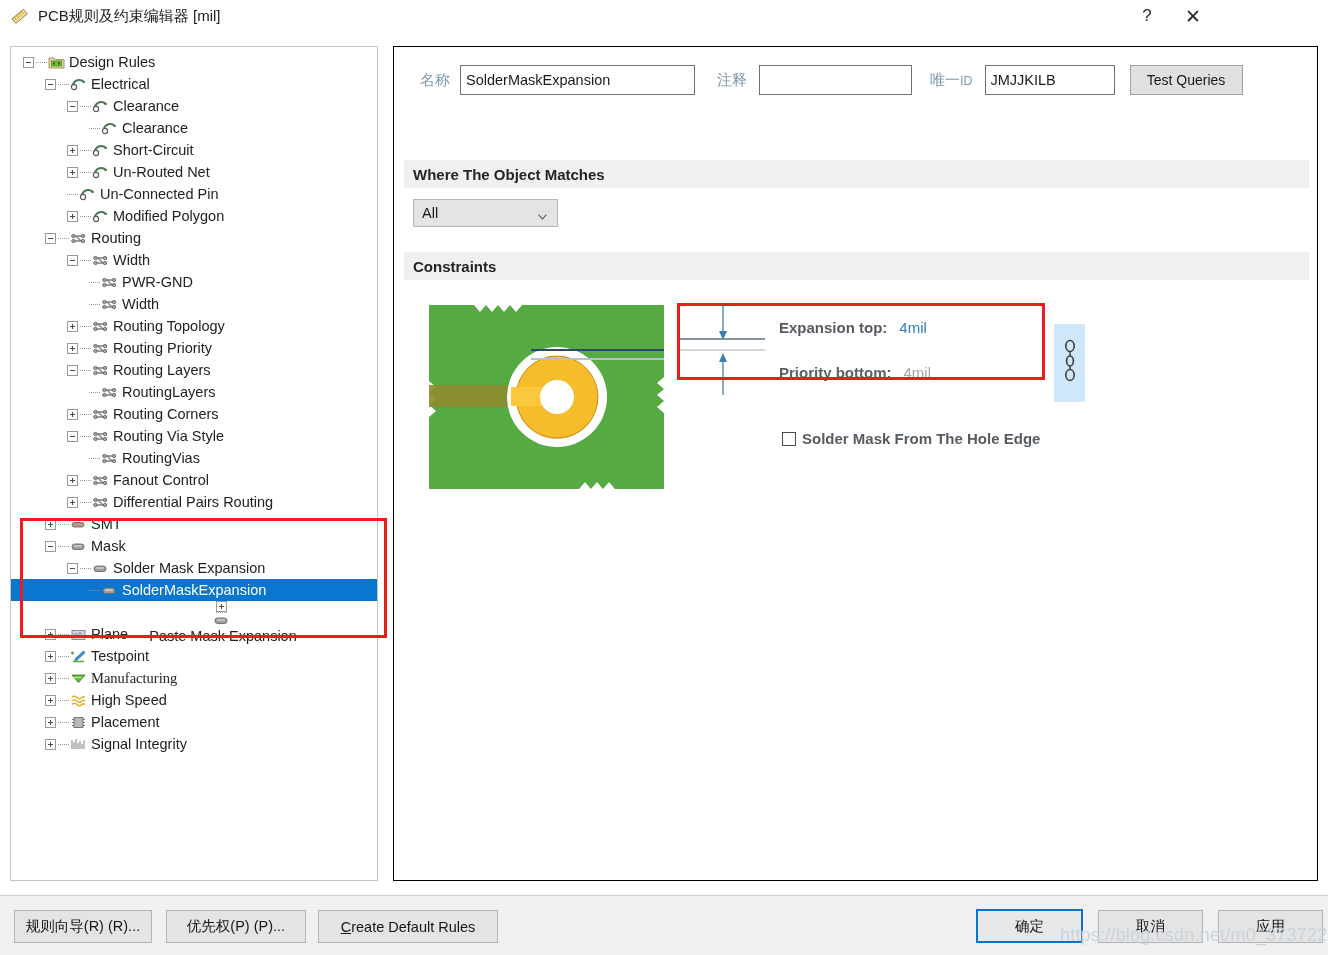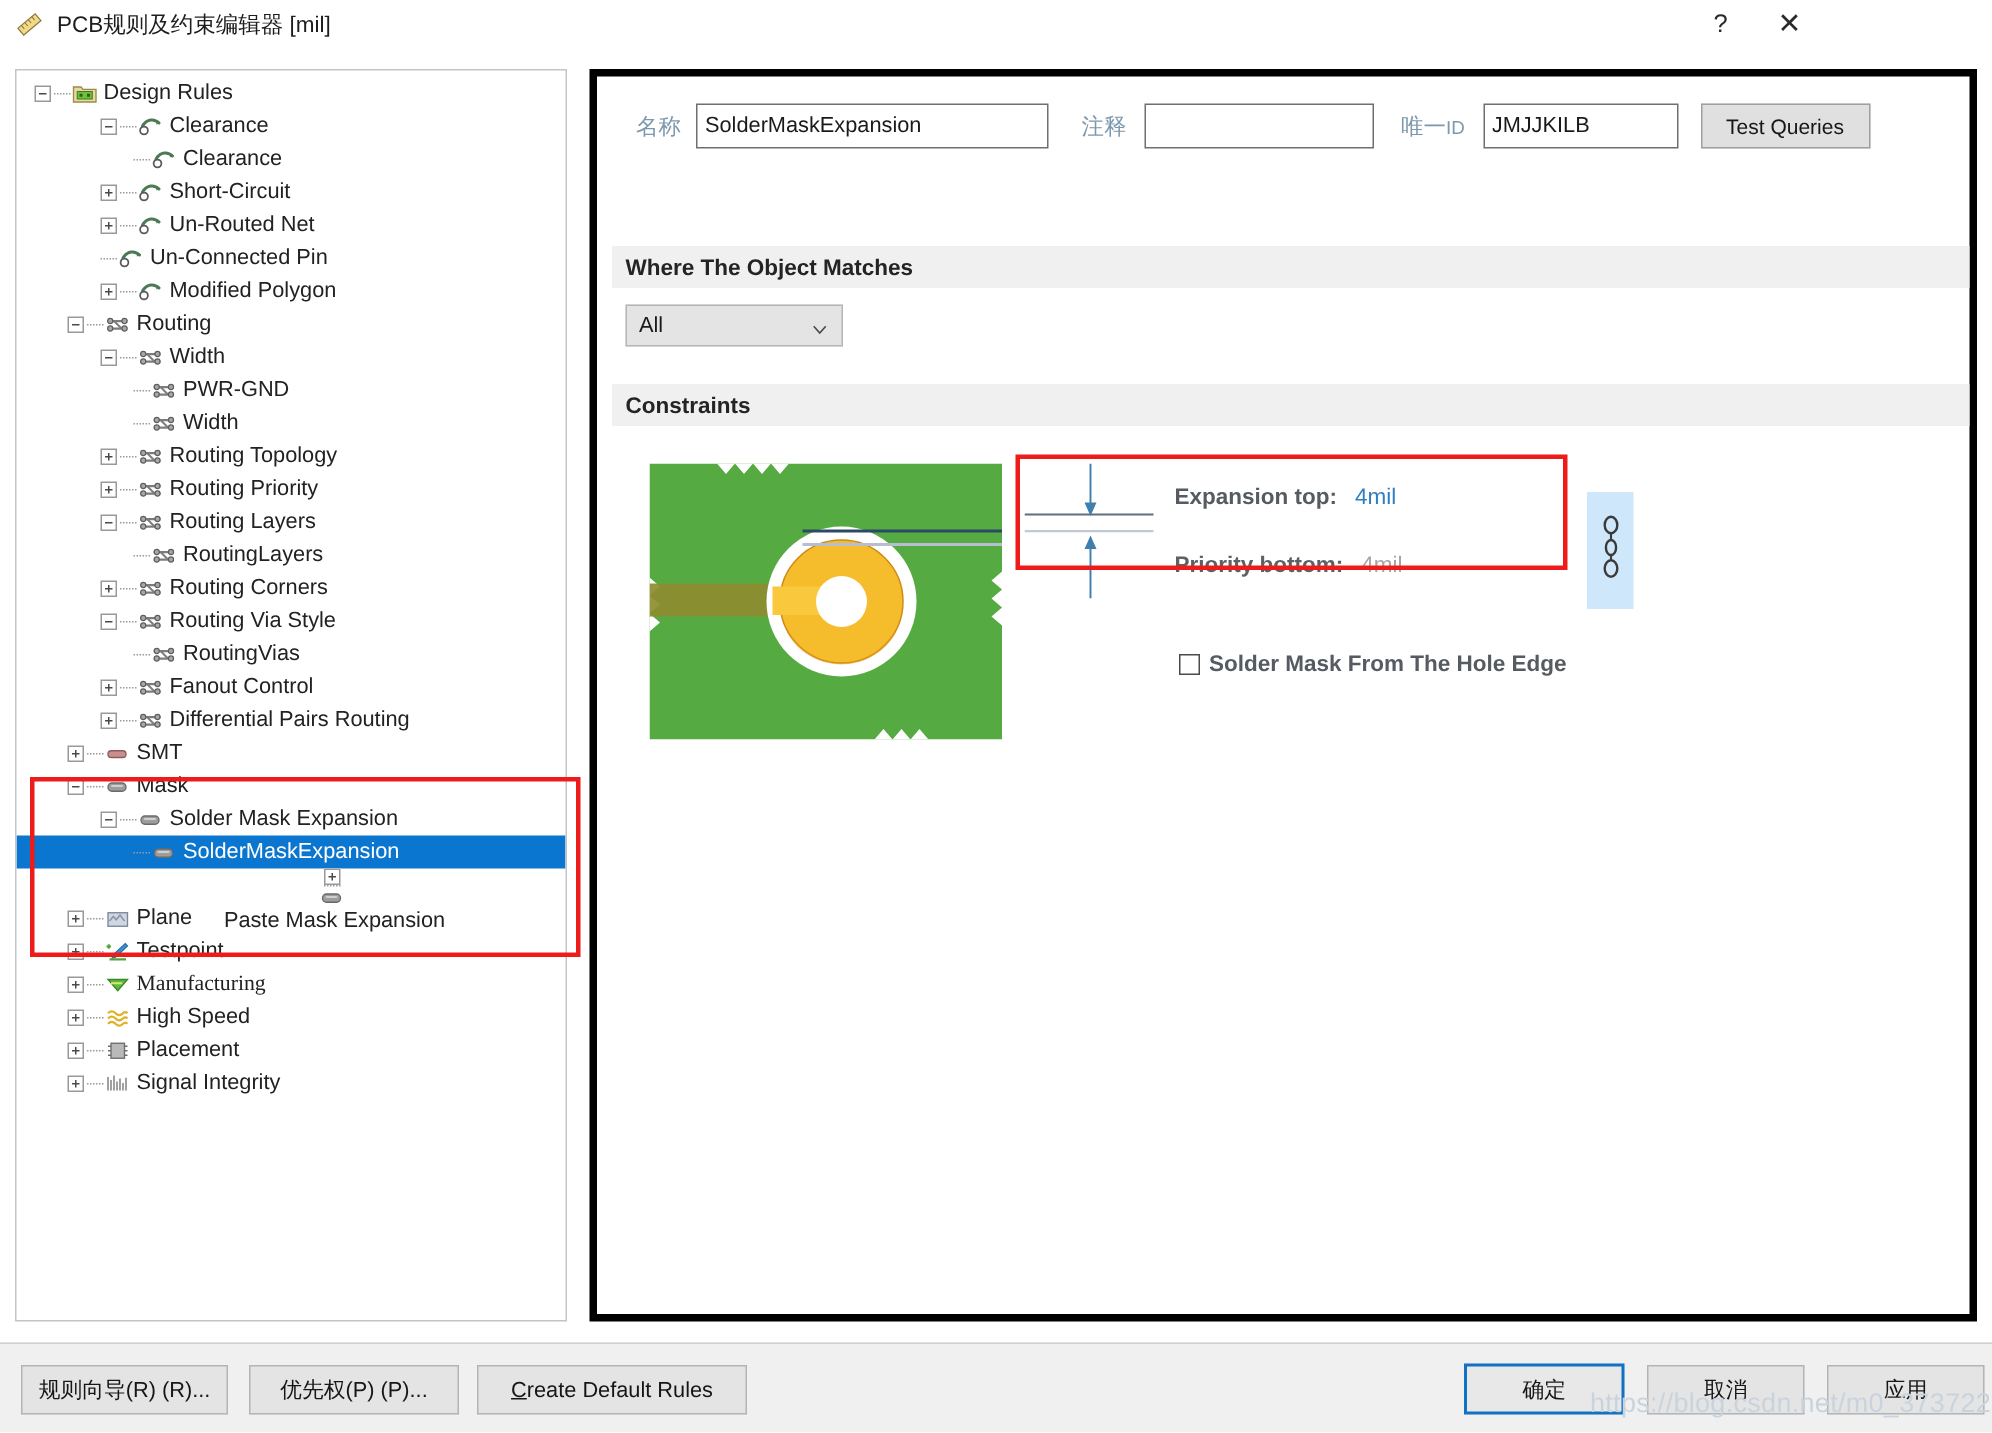--- a/index.html
+++ b/index.html
@@ -108,21 +108,21 @@
     margin-right: 2px;
     display: inline-block;
     position: relative;
   }
 
   
   .right-panel {
     position: absolute; left: 393px; top: 14px;
     width: 925px; height: 835px;
     background: #ffffff;
-    border: 5px solid #000000;
+    border: 1px solid #000000;
   }
   .form-row {
     position: absolute; left: 0; top: 0;
     width: 100%; height: 66px;
     display: flex; align-items: center;
   }
   .lbl-cn {
     font-size: 15px; color: #7c98ad;
     margin-left: 26px;
   }
@@ -316,20 +316,30 @@
             <span class="boxexp"></span>
             <span class="dots"></span>
             <span class="ticon"><svg width="17" height="15" viewBox="0 0 17 15">
                 <path d="M1 3 h5 l1.4 1.6 H16 V13 H1 Z" fill="#e8d9a0" stroke="#9a8a4a" stroke-width="0.9"></path>
                 <rect x="3.5" y="6" width="10" height="5" fill="#6ec13f" stroke="#3e7d22" stroke-width="0.7"></rect>
                 <rect x="5" y="7.5" width="2" height="2" fill="#2f6014"></rect>
                 <rect x="10" y="7.5" width="2" height="2" fill="#2f6014"></rect>
               </svg></span>
             <span class="tlabel">Design Rules</span>
           </div>
+          <div class="tnode" style="padding-left: 34px;">
+            <span class="boxexp"></span>
+            <span class="dots"></span>
+            <span class="ticon"><svg width="17" height="15" viewBox="0 0 17 15">
+                <path d="M3 7 C6 2, 11 2, 14 5" fill="none" stroke="#4c7a55" stroke-width="2" stroke-linecap="round"></path>
+                <path d="M12.5 3.2 L15 4.8 L12.2 6" fill="#4c7a55"></path>
+                <circle cx="4" cy="10" r="2.6" fill="#ffffff" stroke="#5b5b5b" stroke-width="1.2"></circle>
+              </svg></span>
+            <span class="tlabel">Electrical</span>
+          </div>
           <div class="tnode" style="padding-left: 56px;">
             <span class="boxexp"></span>
             <span class="dots"></span>
             <span class="ticon"><svg width="17" height="15" viewBox="0 0 17 15">
                 <path d="M3 7 C6 2, 11 2, 14 5" fill="none" stroke="#4c7a55" stroke-width="2" stroke-linecap="round"></path>
                 <path d="M12.5 3.2 L15 4.8 L12.2 6" fill="#4c7a55"></path>
                 <circle cx="4" cy="10" r="2.6" fill="#ffffff" stroke="#5b5b5b" stroke-width="1.2"></circle>
               </svg></span>
             <span class="tlabel">Clearance</span>
           </div>

